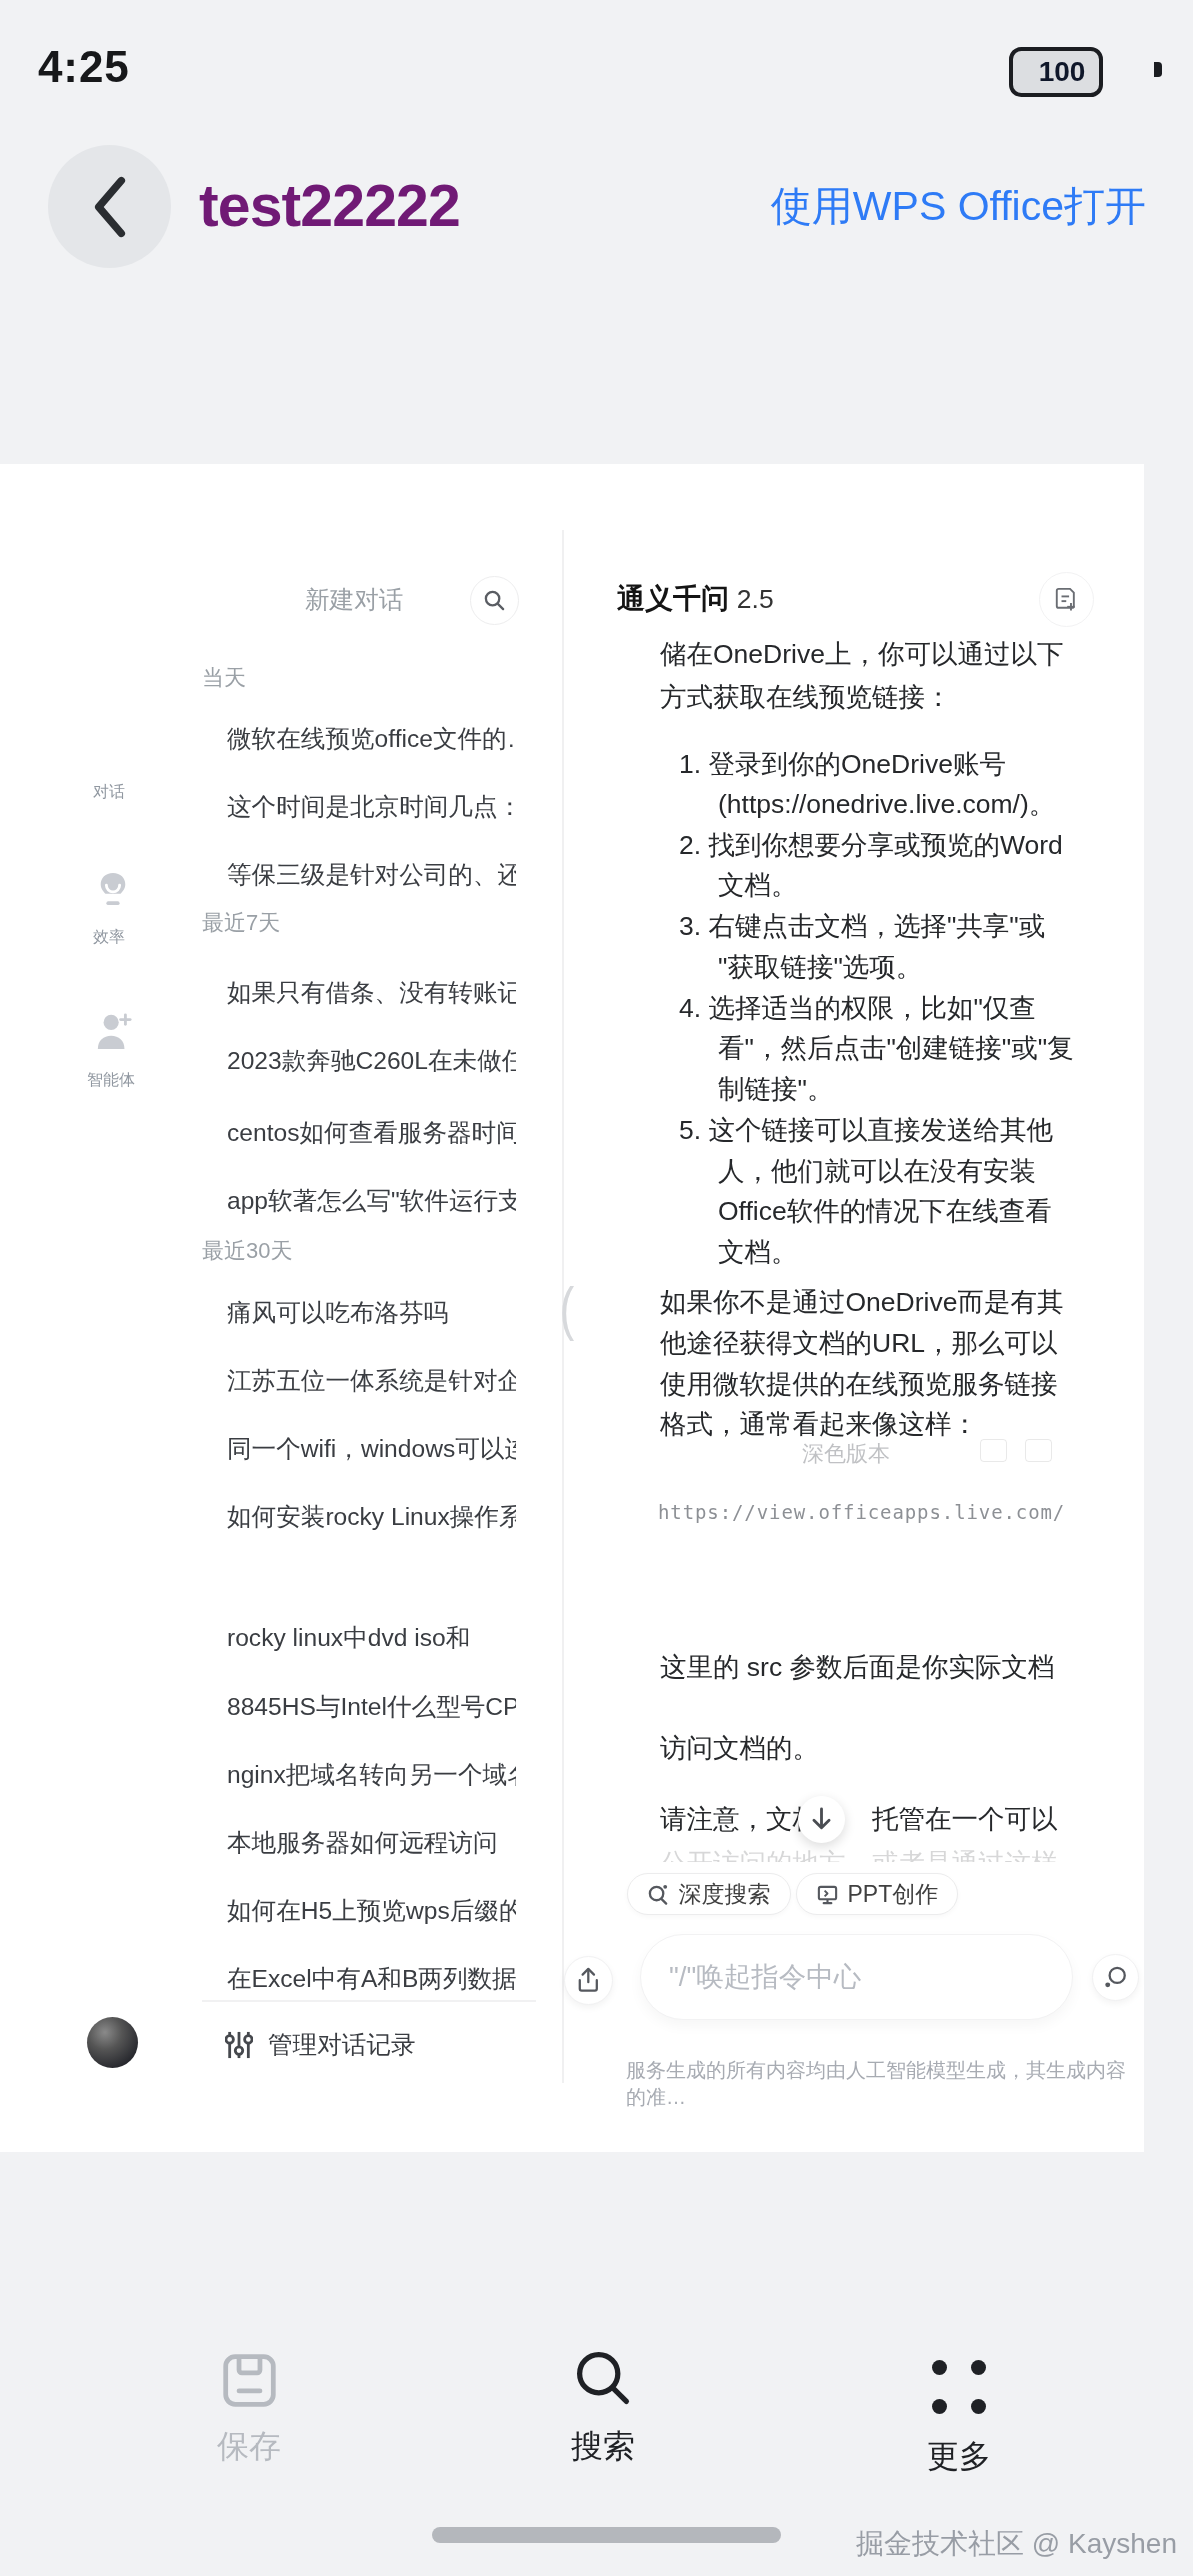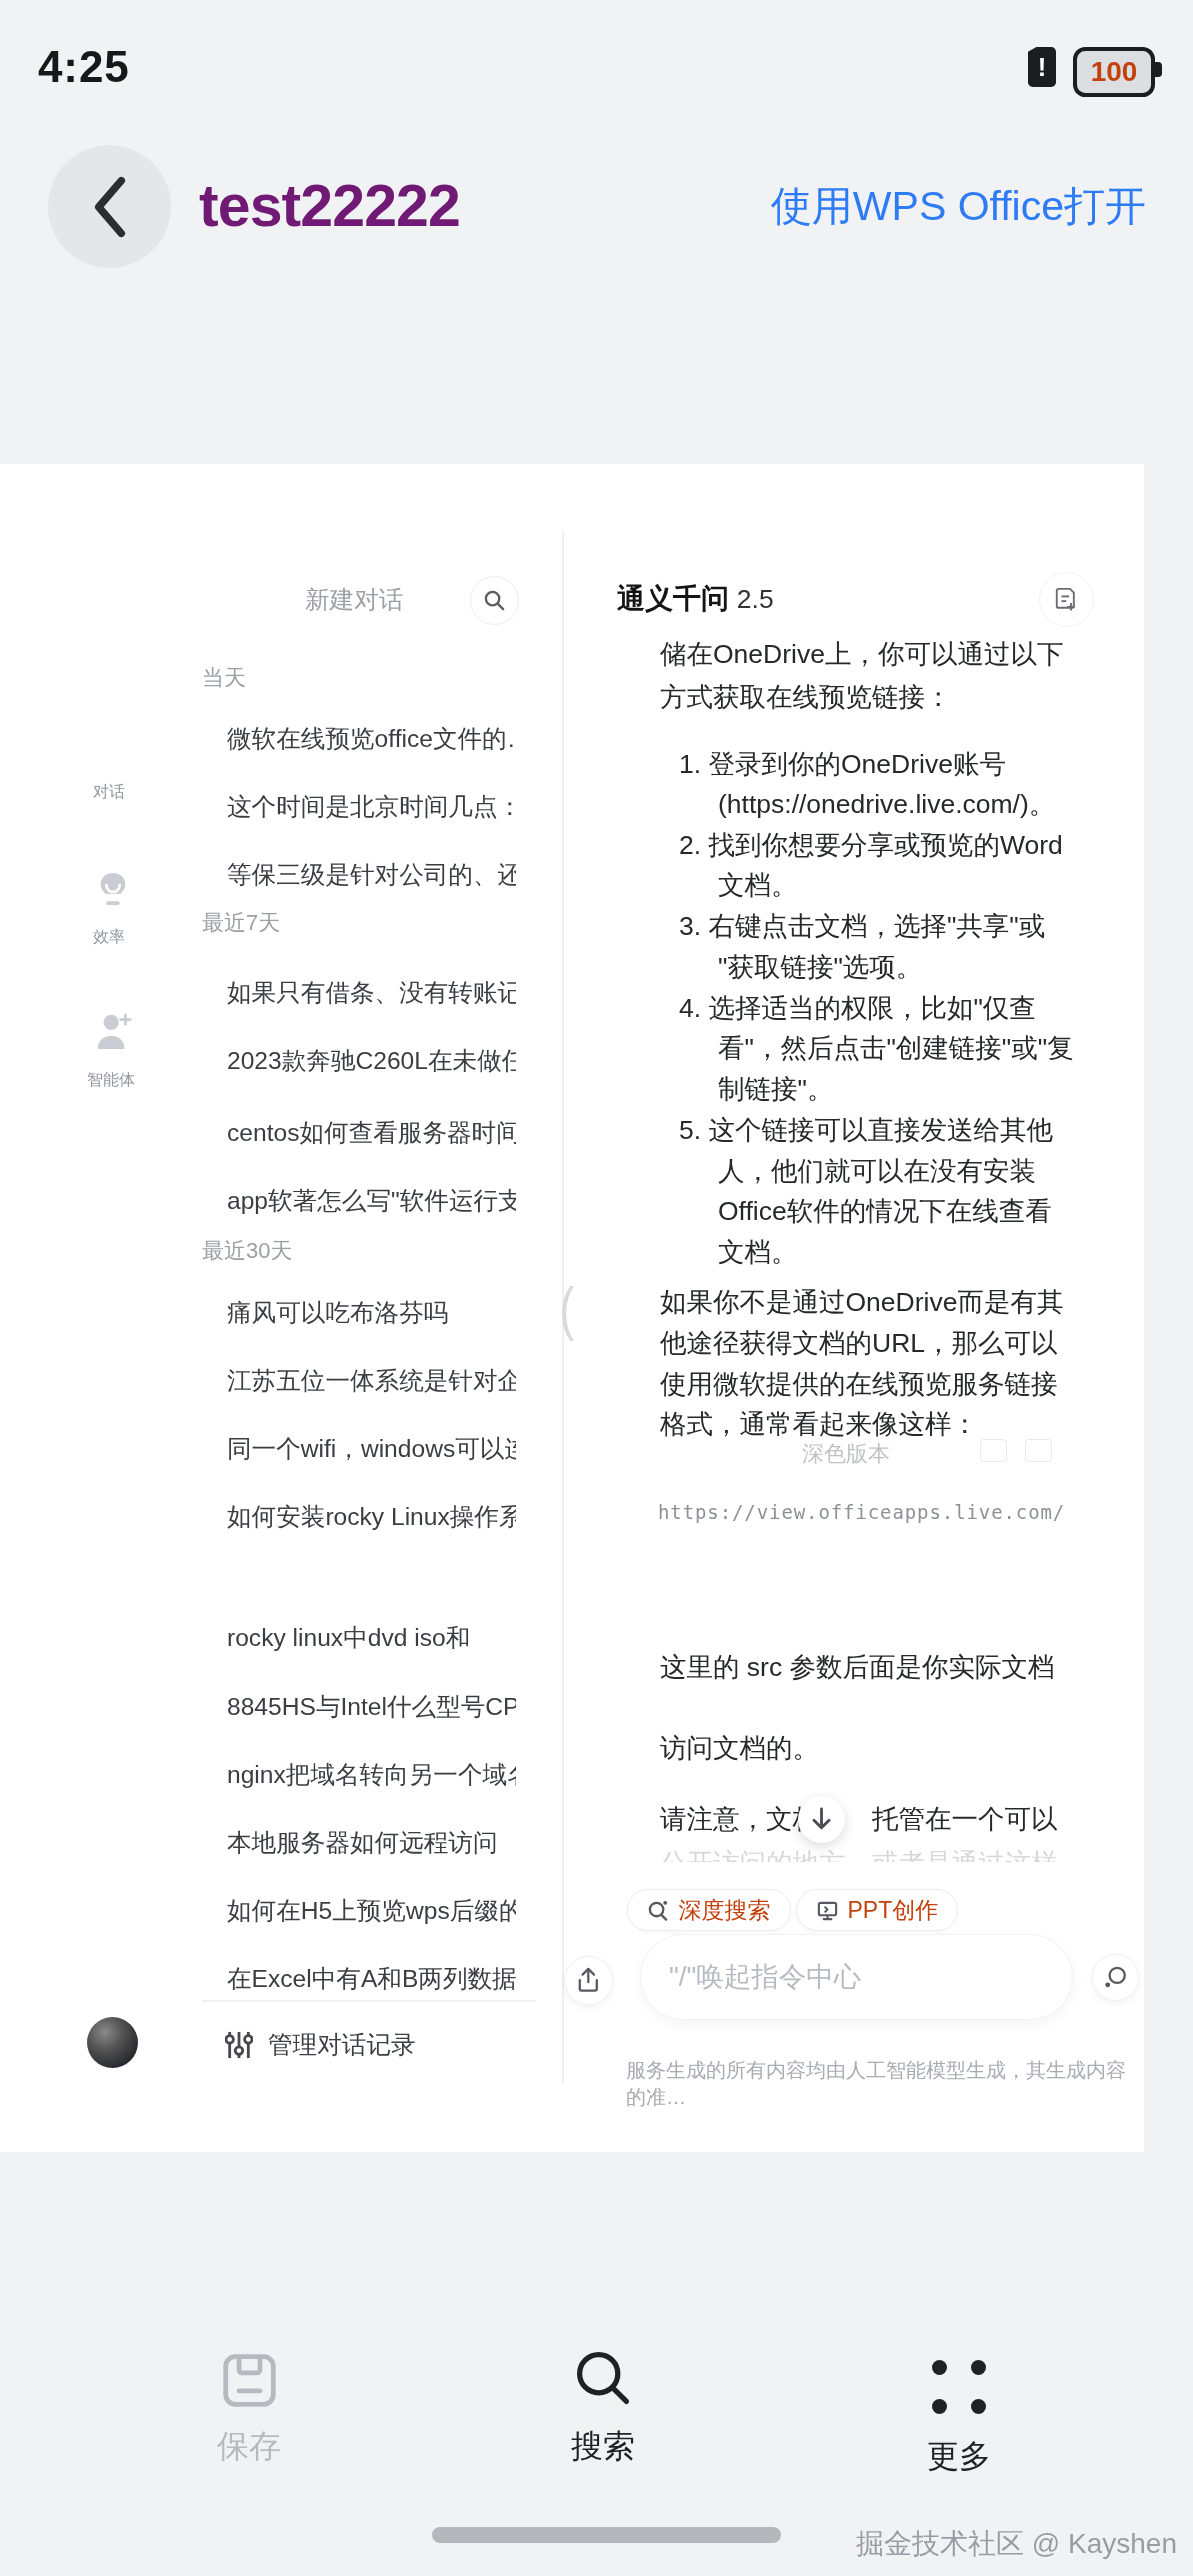--- a/index.html
+++ b/index.html
@@ -5,23 +5,23 @@
   html,body{margin:0;padding:0;background:#e8e9eb;}
   .phone{position:relative;width:1193px;height:2576px;background:#f1f2f4;overflow:hidden;
          font-family:"Liberation Sans",sans-serif;-webkit-font-smoothing:antialiased;}
   .abs{position:absolute;}
   .cy{transform:translateY(-50%);}
   
   .time{left:38px;top:42px;font-size:44px;font-weight:600;color:#17181a;letter-spacing:0.9px;}
   .sim{left:1028px;top:47px;width:28px;height:40px;background:#1b1d21;
        clip-path:polygon(0 12%,0 100%,100% 100%,100% 0,30% 0);border-radius:4.7px;
        display:flex;align-items:center;justify-content:center;color:#fff;font-size:25.6px;font-weight:700;}
-  .batt{left:1073px;top:47px;width:74px;height:42px;border:4.7px solid #1b1d21;border-radius:12.3px;
+  .batt{left:1009px;top:47px;width:74px;height:42px;border:4.7px solid #1b1d21;border-radius:12.3px;
         background:#dcdee1;display:flex;align-items:center;justify-content:center;
-        font-size:28px;font-weight:700;color:#c2410c;}
+        font-size:28px;font-weight:700;color:#0f172a;padding-left:12px;}
   .batt-nub{left:1154px;top:62px;width:7.6px;height:15px;background:#1b1d21;border-radius:0 3.8px 3.8px 0;}
   
   .back{left:48px;top:145px;width:123px;height:123px;border-radius:50%;background:#e4e6e9;
         display:flex;align-items:center;justify-content:center;}
   .page-title{left:199px;top:206px;font-size:59px;font-weight:700;color:#701a75;letter-spacing:-0.9px;}
   .open-link{right:47px;top:206px;font-size:41px;font-weight:400;color:#2e7bf6;}
   .r{text-align:right;}
   
   .sheet{left:0;top:464px;width:1144px;height:1688px;background:#ffffff;}
   .sheet .abs{position:absolute;}
@@ -54,21 +54,21 @@
   .chat-line.code{left:658px;font-family:"DejaVu Sans Mono",monospace;font-size:19px;color:#8d9095;letter-spacing:0.9px;}
   .chat-line.ghost{left:660px;opacity:.18;height:17px;overflow:hidden;transform:none;}
   .codehdr{left:802px;top:975px;font-size:22px;color:#8d9095;opacity:.55;}
   .codehdr-ic{top:975px;width:24.6px;height:21px;border:1.9px solid #999;opacity:.22;border-radius:3.8px;}
   .paren{left:557px;top:811px;font-size:59px;color:#d7d9dc;font-weight:100;transform:scaleX(.75);}
   .fab{left:798px;top:1332px;width:47px;height:47px;border-radius:50%;background:#fff;
        box-shadow:0 3.8px 11.4px rgba(0,0,0,.14);display:flex;align-items:center;justify-content:center;color:#4a4d52;}
   
   .chip{position:absolute;top:1409px;height:42px;border:1.9px solid #ececed;border-radius:23px;background:#fff;
         box-shadow:0 1.9px 5.7px rgba(0,0,0,.03);display:flex;align-items:center;gap:8.5px;
-        padding:0 19px;font-size:23px;color:#c2410c;box-sizing:border-box;margin-top:16px;}
+        padding:0 19px;font-size:23px;color:#404040;box-sizing:border-box;}
   .chip .ci{color:#55585e;display:flex;}
   
   .round-soft{border-radius:50%;background:#fff;border:1.9px solid #f1f1f2;box-shadow:0 2.8px 7.6px rgba(0,0,0,.05);
               display:flex;align-items:center;justify-content:center;color:#55585e;}
   .share-btn{left:564px;top:1492px;width:47px;height:47px;}
   .voice-btn{left:1092px;top:1490px;width:45px;height:45px;}
   .input-pill{left:640px;top:1470px;width:433px;height:86px;border-radius:44px;background:#fff;
               border:1.9px solid #f2f2f3;box-shadow:0 5.7px 13.3px rgba(0,0,0,.04);box-sizing:border-box;
               display:flex;align-items:center;padding-left:28px;}
   .placeholder{font-size:27.5px;color:#b7bbc2;}

